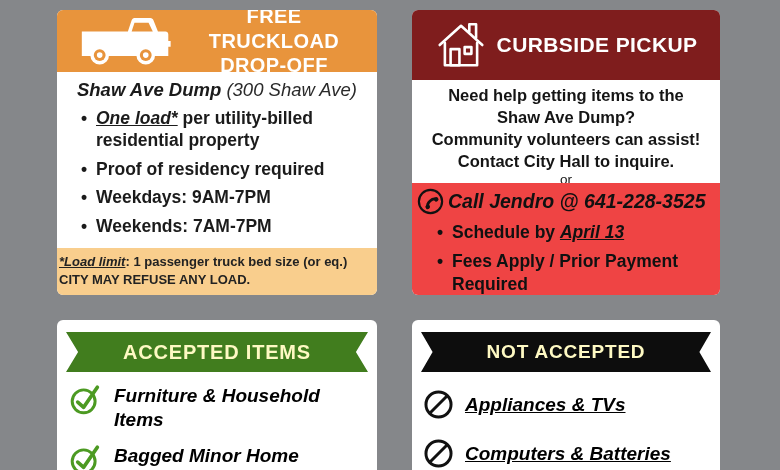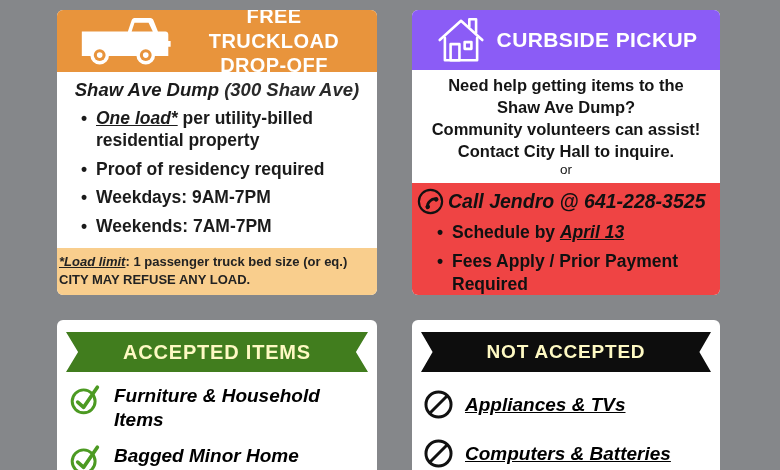--- a/index.html
+++ b/index.html
@@ -17,33 +17,33 @@
   
   .hdr-orange {
     height:62px; background:#E8943C; display:flex; align-items:center;
     justify-content:center; gap:20px; padding:0 22px;
   }
   .truck-svg { width:94px; height:50px; flex:0 0 auto; }
   .hdr-title { color:#fff; font-weight:bold; font-size:20px; line-height:1.22; text-align:center; letter-spacing:.4px; }
   .body-tl { padding:4px 8px 0 8px; }
   .loc { text-align:center; font-size:18.5px; font-style:italic; margin:3px 0 3px; white-space:nowrap; }
   .loc-name { font-weight:bold; }
-  .loc-addr { font-weight:bold; color:#2a2a2a; }
+  .loc-addr { font-weight:normal; color:#2a2a2a; }
   ul.tl-list { list-style:none; margin:0; padding:0 0 0 16px; }
   ul.tl-list li { position:relative; padding-left:15px; font-size:17.5px; font-weight:bold; margin:6px 0; line-height:1.28; }
   ul.tl-list li::before, ul.tr-list li::before { content:"\2022"; position:absolute; left:0; }
   .em-ul { font-weight:bold; font-style:italic; text-decoration:underline; }
   .foot-orange {
     position:absolute; bottom:0; left:0; right:0; background:#F9CE8D;
     text-align:left; font-size:13px; font-weight:bold; padding:5px 2px 6px; line-height:1.4; color:#222;
   }
 
   
   .hdr-blue {
-    height:60px; background:#8b5cf6; display:flex; align-items:center;
+    height:70px; background:#7f1d1d; display:flex; align-items:center;
     justify-content:center; gap:10px; padding:0 4px;
   }
   .house-svg { width:52px; height:56px; flex:0 0 auto; }
   .hdr-blue-title { color:#fff; font-size:21px; font-weight:bold; letter-spacing:.4px; }
   .tr-info { text-align:center; font-weight:bold; font-size:16.5px; line-height:1.33; padding-top:5px; color:#151515; }
   .or-label { font-size:13.5px; font-weight:normal; line-height:1.05; text-align:center; }
   .tr-blue { position:absolute; left:0; right:0; bottom:0; top:173px; background:#ef4444; padding:5px 14px 0 5px; color:#111; }
   .call-row { display:flex; align-items:center; gap:4px; }
   .phone-svg { width:27px; height:27px; flex:0 0 auto; }
   .call-text { font-size:19.5px; font-weight:bold; font-style:italic; white-space:nowrap; }

